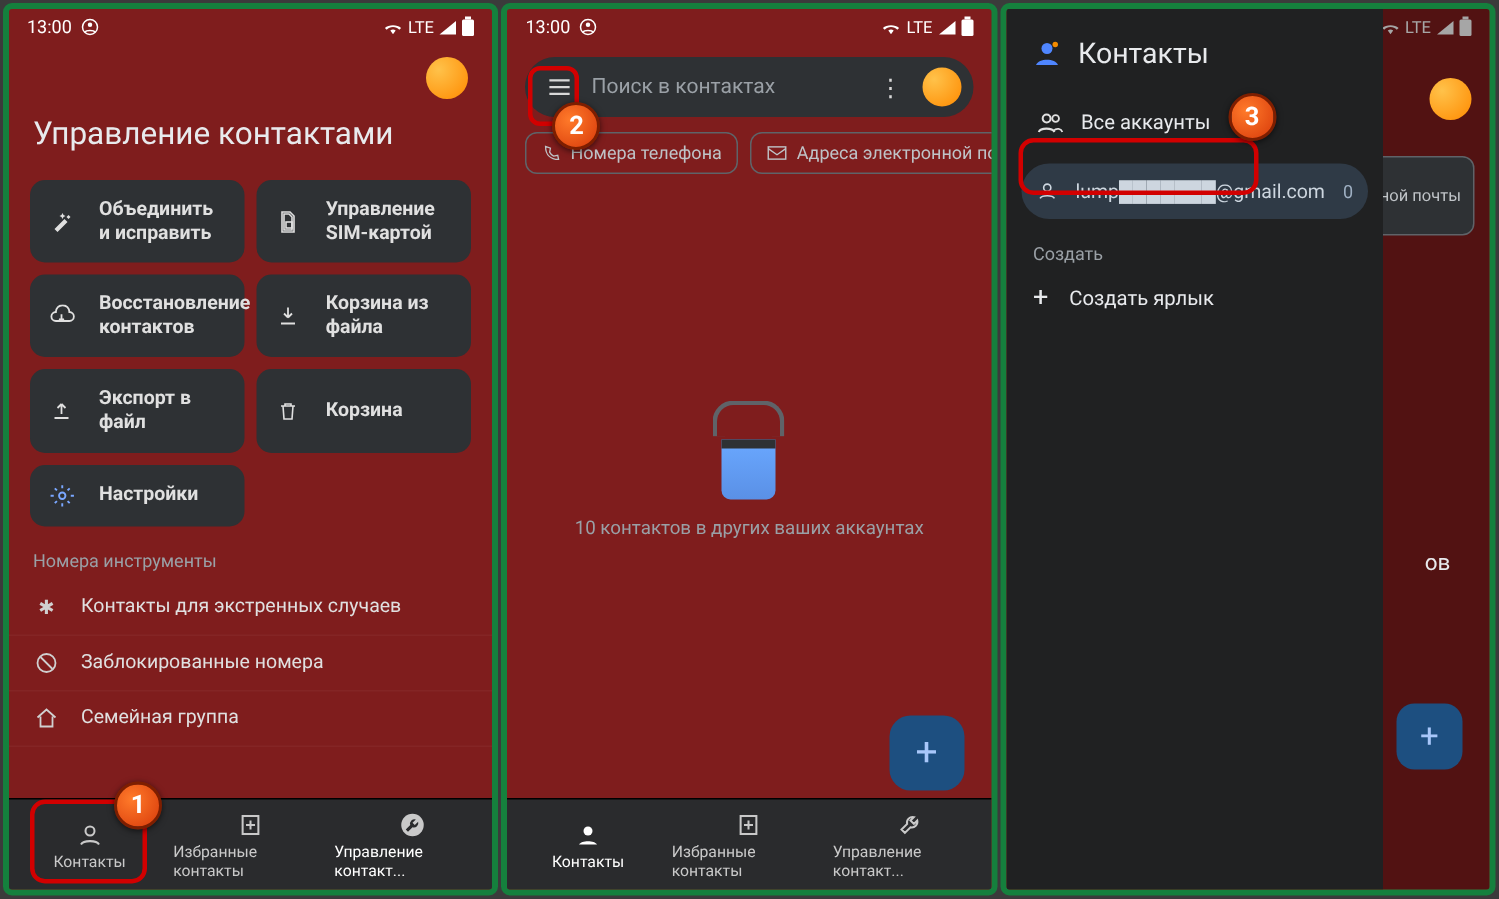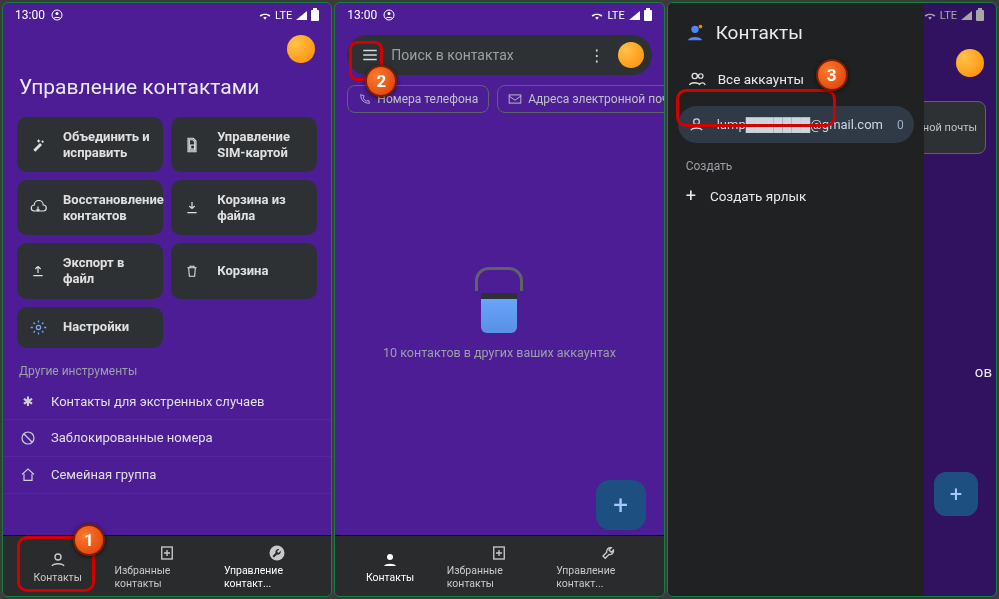--- a/index.html
+++ b/index.html
@@ -1,17 +1,17 @@
 <!DOCTYPE html>
 <html><head>
 <meta charset="utf-8">
 <style>
   * { box-sizing: border-box; margin: 0; padding: 0; font-family: -apple-system, Roboto, "Segoe UI", Arial, sans-serif; }
   body { background:#3b3b3b; display:flex; gap:2px; width:999px; height:599px; overflow:hidden; padding:2px; }
-  .phone { position:relative; flex:1; background:#4c1d95; color:#e8eaed; border-radius:6px; overflow:hidden; display:flex; flex-direction:column; border:1px solid #15803d; }
+  .phone { position:relative; flex:1; background:#7f1d1d; color:#e8eaed; border-radius:6px; overflow:hidden; display:flex; flex-direction:column; border:4px solid #15803d; }
   .status { display:flex; justify-content:space-between; align-items:center; font-size:12px; padding:4px 12px 2px; height:22px; color:#fff; }
   .status .icons { display:flex; align-items:center; gap:4px; font-size:11px; }
   .status .tri { display:inline-block; width:0; height:0; border-style:solid; border-width:0 0 9px 11px; border-color:transparent transparent #fff transparent; }
   .status .batt { display:inline-block; width:8px; height:11px; background:#fff; border-radius:1px; position:relative; }
   .status .batt::before{content:"";position:absolute;top:-2px;left:2px;width:4px;height:2px;background:#fff;}
   .avatar { width:28px; height:28px; border-radius:50%; background:radial-gradient(circle at 30% 30%, #ffc24a, #ff8a00); }
   .s1-head { display:flex; justify-content:flex-end; padding:10px 16px 8px; }
   .s1-title { font-size:21px; padding:4px 16px 18px; color:#e8eaed; }
 
   .tile-wrap { display:flex; flex-wrap:wrap; gap:8px; padding:0 14px; }
@@ -52,21 +52,21 @@
   .drawer{position:absolute;left:0;top:0;bottom:0;width:78%;background:#202122;z-index:5;display:flex;flex-direction:column;padding-top:10px;}
   .d-title{display:flex;align-items:center;gap:10px;padding:8px 16px 14px;font-size:19px;}
   .acct-all{margin:2px 10px 8px;padding:10px 10px;display:flex;align-items:center;gap:12px;font-size:13.5px;text-align:center;}
   .acct-sel{margin:0 10px 8px;padding:10px 10px;background:#2f3a46;border-radius:22px;display:flex;align-items:center;gap:12px;font-size:13px;color:#cdd6df;}
   .acct-sel .cnt{margin-left:auto;font-size:12px;color:#9fb0c3;}
   .d-sub{font-size:12px;color:#9aa0a6;padding:8px 18px 2px;}
   .d-row{display:flex;align-items:center;gap:14px;padding:10px 18px;font-size:13.5px;}
 
   .bg-chip{ position:absolute; right:10px; top:98px; background:#2e3134;border:1px solid #5f6368;border-radius:8px;padding:19px 8px;font-size:11px;color:#bfc3c7; z-index:2;}
   .bg-av{ position:absolute;right:12px;top:46px;width:28px;height:28px;border-radius:50%;background:radial-gradient(circle at 30% 30%,#ffc24a,#ff8a00);z-index:2;}
-  .bg-txt{position:absolute;right:4px;top:360px;font-size:15px;color:#e8eaed;z-index:2;}
+  .bg-txt{position:absolute;right:26px;top:360px;font-size:15px;color:#e8eaed;z-index:2;}
   .bg-fab{position:absolute;right:18px;bottom:80px;width:44px;height:44px;border-radius:12px;background:#1d4f80;color:#a8c7fa;display:flex;align-items:center;justify-content:center;font-size:22px;z-index:2;}
 </style>
 </head>
 <body>
 
 <div class="phone">
   <div class="status">
     <div style="display:flex;gap:6px;align-items:center">
       <span>13:00</span>
       <svg width="12" height="12" viewBox="0 0 24 24">
@@ -145,21 +145,21 @@
       <span class="ic" style="color:#7aa7ff">
           <svg width="17" height="17" viewBox="0 0 24 24">
             <circle cx="12" cy="12" r="3" fill="none" stroke="currentColor" stroke-width="1.8"></circle>
             <path d="M12 2v3M12 19v3M4 12H1M23 12h-3M5 5l2 2M17 17l2 2M5 19l2-2M17 7l2-2" stroke="currentColor" stroke-width="1.8"></path>
           </svg>
         </span>
       <span class="lbl">Настройки</span>
     </div>
   </div>
 
-  <div class="sub-h">Другие инструменты</div>
+  <div class="sub-h">Номера инструменты</div>
   <div class="row">
     <span class="ric">✱</span>
     <span>Контакты для экстренных случаев</span>
   </div>
   <div class="row">
     <span class="ric">
         <svg width="16" height="16" viewBox="0 0 24 24">
           <circle cx="12" cy="12" r="9" fill="none" stroke="#d0d0d0" stroke-width="1.8"></circle>
           <path d="M6 6l12 12" stroke="#d0d0d0" stroke-width="1.8"></path>
         </svg>

